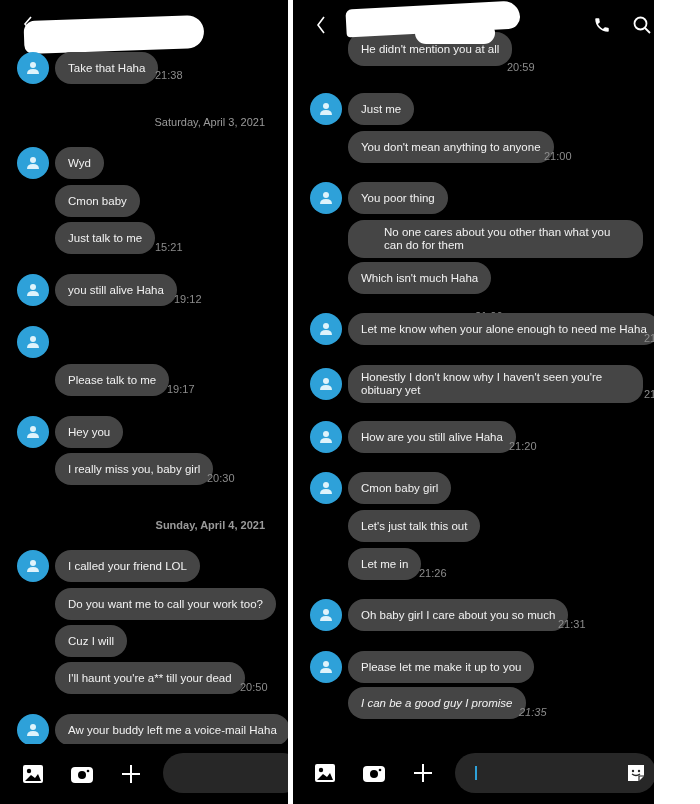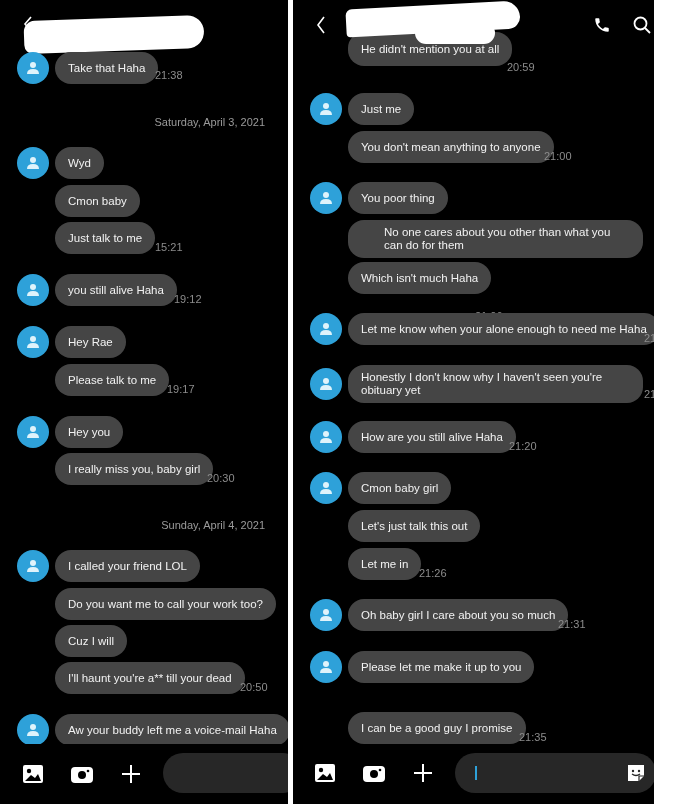--- a/index.html
+++ b/index.html
@@ -77,42 +77,41 @@
       <span class="time" style="left:174px;top:19px;">19:12</span>
     </div>
 
     <div class="row" style="top:326px;">
       <div class="avatar">
           <svg viewBox="0 0 14 14">
             <circle cx="7" cy="4" r="3" fill="#dff3fb"></circle>
             <path d="M1 13 Q1 8 7 8 Q13 8 13 13Z" fill="#dff3fb"></path>
           </svg>
         </div>
-      <div class="bubble">Hey Rae</div>
     </div>
     <div class="row" style="top:364px;">
       <div class="bubble">Please talk to me</div>
       <span class="time" style="left:167px;top:19px;">19:17</span>
     </div>
 
     <div class="row" style="top:416px;padding-left:24px;">
       <div class="avatar">
           <svg viewBox="0 0 14 14">
             <circle cx="7" cy="4" r="3" fill="#dff3fb"></circle>
             <path d="M1 13 Q1 8 7 8 Q13 8 13 13Z" fill="#dff3fb"></path>
           </svg>
         </div>
       <div class="bubble">Hey you</div>
     </div>
     <div class="row" style="top:453px;">
       <div class="bubble">I really miss you, baby girl</div>
       <span class="time" style="left:207px;top:19px;">20:30</span>
     </div>
 
-    <span class="date" style="top:519px;">Sunday, April 4, 2021</span>
+    <span class="date" style="top:519px;font-weight:bold;">Sunday, April 4, 2021</span>
 
     <div class="row" style="top:550px;">
       <div class="avatar">
           <svg viewBox="0 0 14 14">
             <circle cx="7" cy="4" r="3" fill="#dff3fb"></circle>
             <path d="M1 13 Q1 8 7 8 Q13 8 13 13Z" fill="#dff3fb"></path>
           </svg>
         </div>
       <div class="bubble">I called your friend LOL</div>
     </div>
@@ -263,21 +262,21 @@
 
     <div class="row" style="top:651px;">
       <div class="avatar">
           <svg viewBox="0 0 14 14">
             <circle cx="7" cy="4" r="3" fill="#dff3fb"></circle>
             <path d="M1 13 Q1 8 7 8 Q13 8 13 13Z" fill="#dff3fb"></path>
           </svg>
         </div>
       <div class="bubble">Please let me make it up to you</div>
     </div>
-    <div class="row" style="top:712px;">
+    <div class="row" style="top:687px;font-style:italic;">
       <div class="bubble">I can be a good guy I promise</div>
       <span class="time" style="left:226px;top:19px;">21:35</span>
     </div>
   </div>
 
   <div class="topbar" style="position:absolute;left:0;right:0;top:0;height:42px;">
     <span class="icon" style="left:20px;top:14px;width:16px;height:22px;">
       <svg width="10" height="18" viewBox="0 0 10 18">
           <path d="M8 1 L2 9 L8 17" stroke="#fff" stroke-width="1.6" fill="none"></path>
         </svg>

